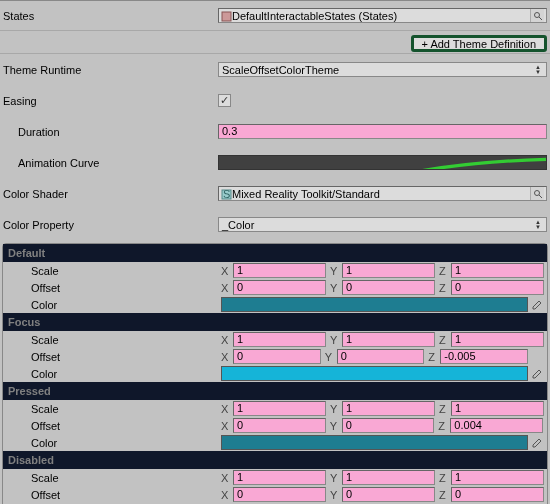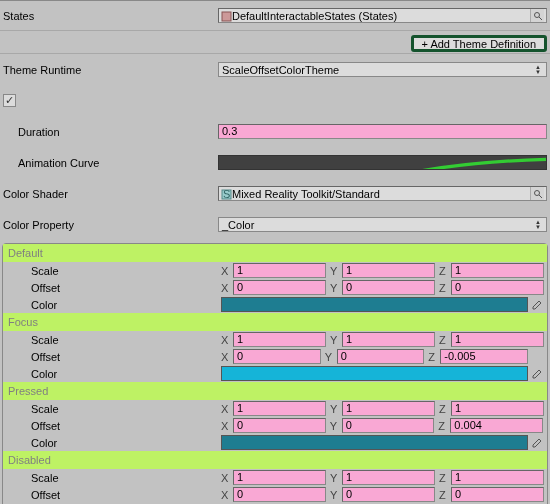--- a/index.html
+++ b/index.html
@@ -50,21 +50,21 @@
   .xyz-row { display: flex; align-items: center; height: 17px; padding: 0 3px; }
   .xyz-label { width: 12px; text-align: left; color: #444; }
   .xyz-field { flex: 1; margin-right: 4px; }
   .colorfield {
     flex: 1; height: 15px; border: 1px solid #555; position: relative;
   }
   .eyedrop {
     width: 16px; display: flex; align-items: center; justify-content: center; color: #555;
   }
   .section-hdr {
-    color: #808080; font-weight: normal; padding: 3px 5px; background: #bef264;
+    color: #808080; font-weight: bold; padding: 3px 5px; background: #0f172a;
   }
   .group-box {
     border: 1px solid #888; margin: 0 2px 1px 2px; background: #c2c2c2; border-radius: 4px;
   }
   .obj-icon { width:11px; height:11px; display:inline-block; }
 </style>
 </head>
 <body>
 
 <div class="panel">
@@ -97,20 +97,21 @@
 
   <div class="row">
     <div class="lblcol label">Theme Runtime</div>
     <div class="dropdown">
       <span class="txt">ScaleOffsetColorTheme</span>
       <span class="arr">▲<br>▼</span>
     </div>
   </div>
 
   <div class="row">
+    <div class="lblcol label">Easing</div>
     <div class="checkbox">
       <span>✓</span>
     </div>
   </div>
 
   <div class="row">
     <div class="lblcol label indent">Duration</div>
     <div class="numfield">0.3</div>
   </div>
 

